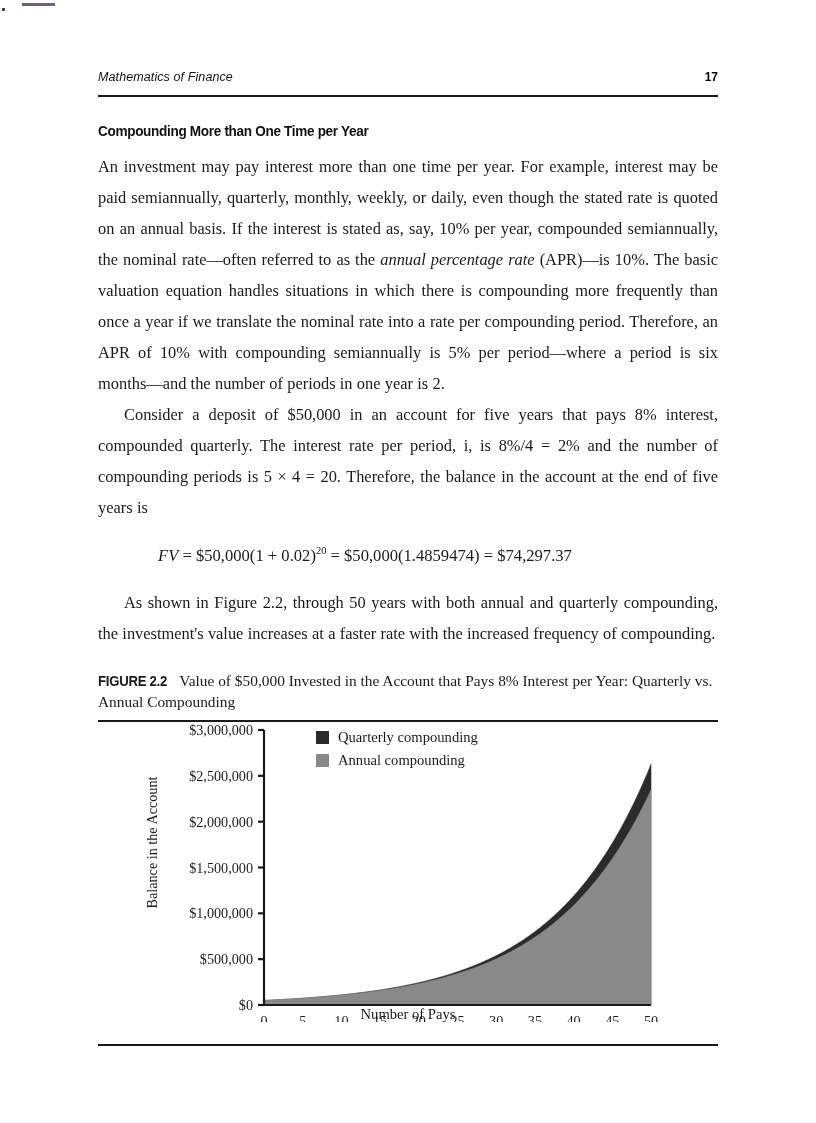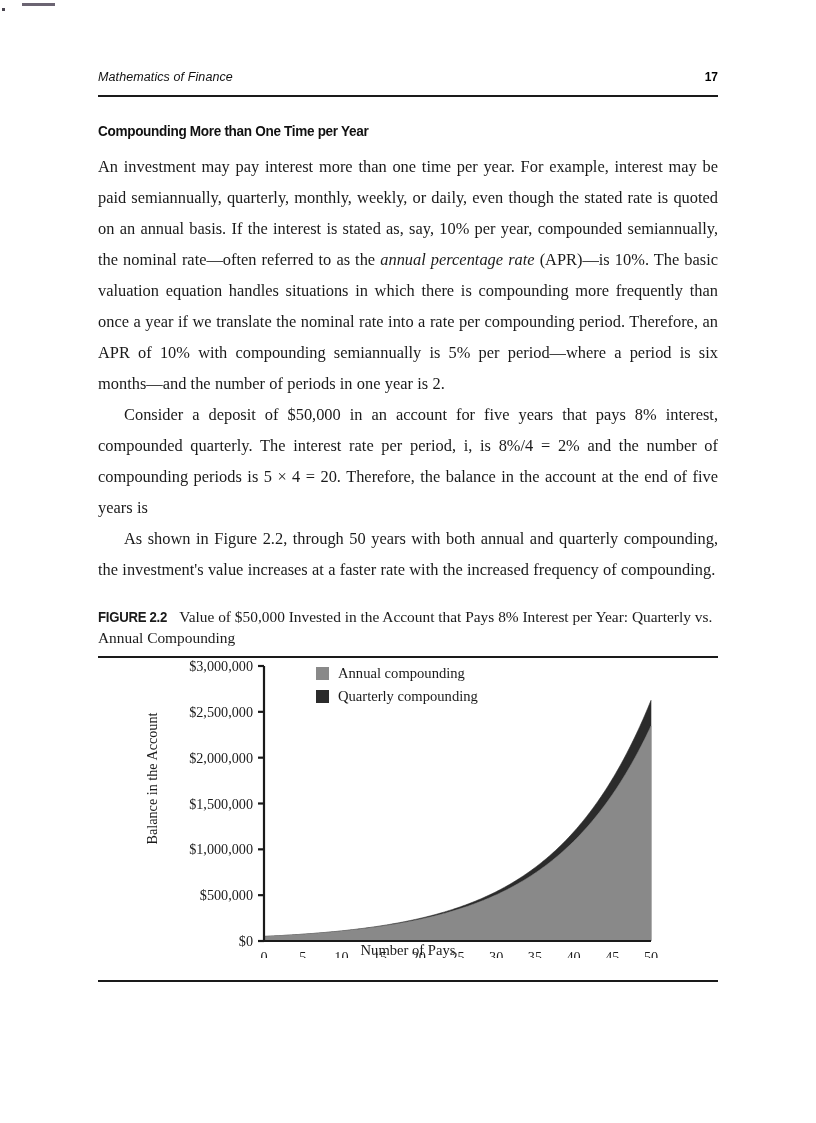--- a/index.html
+++ b/index.html
@@ -193,20 +193,21 @@
     <div class="runhead-page">17</div>
   </div>
   <div class="runhead-rule"></div>
 
   <div class="section-heading">Compounding More than One Time per Year</div>
 
   <p class="body"><span>An investment may pay interest more than one time per year. For example, interest may be paid semiannually, quarterly, monthly, weekly, or daily, even though the stated rate is quoted on an annual basis. If the interest is stated as, say, 10% per year, compounded semiannually, the nominal rate—often referred to as the </span><i>annual percentage rate</i><span> (APR)—is 10%. The basic valuation equation handles situations in which there is compounding more frequently than once a year if we translate the nominal rate into a rate per compounding period. Therefore, an APR of 10% with compounding semiannually is 5% per period—where a period is six months—and the number of periods in one year is 2.</span></p>
 
   <p class="body indent">Consider a deposit of $50,000 in an account for five years that pays 8% interest, compounded quarterly. The interest rate per period, i, is 8%/4 = 2% and the number of compounding periods is 5 × 4 = 20. Therefore, the balance in the account at the end of five years is</p>
 
+  <div class="formula"><span class="fv">FV</span><span> = $50,000(1 + 0.02)</span><sup>20</sup><span> = $50,000(1.4859474) = $74,297.37</span></div>
 
   <p class="body indent">As shown in Figure 2.2, through 50 years with both annual and quarterly compounding, the investment's value increases at a faster rate with the increased frequency of compounding.</p>
 
   <div class="figure-block">
     <div class="figure-caption"><span class="figure-label">FIGURE 2.2</span><span>Value of $50,000 Invested in the Account that Pays 8% Interest per Year: Quarterly vs. Annual Compounding</span></div>
     <div class="figure-rule-top"></div>
 
     <div class="chart-area">
       <svg class="chart-svg" width="620" height="300" viewBox="0 0 620 300">
         <g id="chart-render">
@@ -240,26 +241,26 @@
             <text x="514.3" y="304" text-anchor="middle" class="xtick-label">45</text>
             <text x="553" y="304" text-anchor="middle" class="xtick-label">50</text>
           </g>
       </svg>
 
       <div class="axis-label-y">Balance in the Account</div>
       <div class="axis-label-x">Number of Pays</div>
 
       <div class="legend">
         <div class="legend-row">
+          <span class="legend-swatch" style="background: rgb(43, 43, 43);"></span>
+          <span class="legend-text">Quarterly compounding</span>
+        </div>
+        <div class="legend-row">
           <span class="legend-swatch" style="background: rgb(137, 137, 137);"></span>
           <span class="legend-text">Annual compounding</span>
         </div>
-        <div class="legend-row">
-          <span class="legend-swatch" style="background: rgb(43, 43, 43);"></span>
-          <span class="legend-text">Quarterly compounding</span>
-        </div>
       </div>
     </div>
 
     <div class="figure-rule-bottom"></div>
   </div>
 
 </div>
 
 </body></html>

